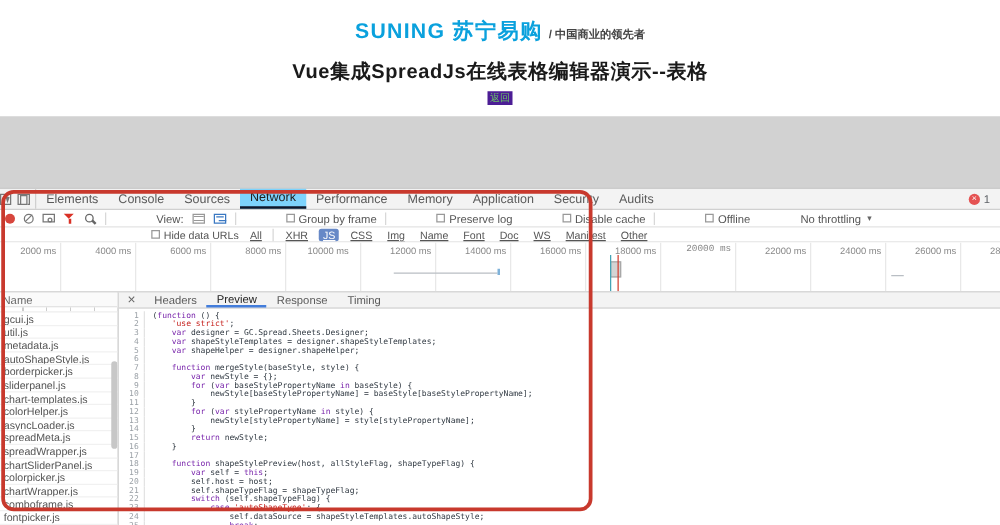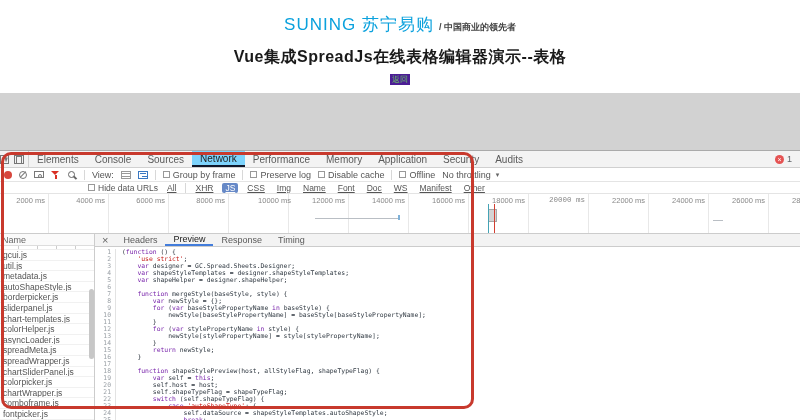--- a/index.html
+++ b/index.html
@@ -3,21 +3,21 @@
 <meta charset="utf-8">
 <style>
   * { margin:0; padding:0; box-sizing:border-box; }
   html,body { width:800px; height:420px; overflow:hidden; background:#fff;
               font-family:"Liberation Sans", sans-serif; }
   .stage { position:relative; width:800px; height:420px; background:#fff; }
 
   
   .site-header { text-align:center; padding-top:13px; }
   .logo-row { display:flex; align-items:baseline; justify-content:center; gap:5px; }
-  .logo-text { font-size:17px; font-weight:normal; color:#0aa1dd; letter-spacing:1px; }
+  .logo-text { font-size:17px; font-weight:bold; color:#0aa1dd; letter-spacing:1px; }
   .logo-tagline { font-size:9px; color:#444; font-weight:bold; }
   .page-title { font-size:16px; font-weight:bold; color:#1a1a1a; margin-top:11px; letter-spacing:0.5px; }
   .back-link { display:inline-block; margin-top:5px; font-size:8px; color:#6abf69;
                background:#4c1d95; padding:0 2px; text-decoration:none; }
 
   
   .gray-band { position:absolute; top:93px; left:0; width:800px; height:57px; background:#d2d2d2; }
 
   
   .devtools { position:absolute; top:150px; left:0; width:800px; height:270px; background:#fff;
@@ -58,21 +58,21 @@
   .icon-search::before { content:""; position:absolute; left:1px; top:1px; width:5px; height:5px;
       border:1.2px solid #666; border-radius:50%; }
   .icon-search::after { content:""; position:absolute; left:6.5px; top:6px; width:1.5px; height:3.5px;
       background:#666; transform:rotate(-45deg); }
   .icon-viewlist { width:10px; height:8px; border:1px solid #999;
       background:repeating-linear-gradient(#fff 0 1px,#999 1px 2px,#fff 2px 3px); }
   .icon-viewwaterfall { width:10px; height:8px; border:1px solid #3a78c2; position:relative; background:#fff; }
   .icon-viewwaterfall::after { content:""; position:absolute; left:1px; top:1px; width:6px; height:1.5px;
       background:#3a78c2; box-shadow:2px 3px 0 #3a78c2; }
   .checkbox { width:7px; height:7px; border:1px solid #999; background:#fff; display:inline-block; flex:none; }
-  .tb-item { display:flex; align-items:center; gap:3px; white-space:nowrap; }
+  .tb-item { display:flex; align-items:center; gap:3px; white-space:nowrap;margin-left:33px; }
   .dd-arrow { font-size:7px; color:#666; margin-left:2px; }
 
   
   .dt-filterbar { display:flex; align-items:center; height:12px; padding:0 0 0 88px; gap:6px;
                   border-bottom:1px solid #e4e4e4; font-size:8.5px; color:#555; white-space:nowrap; }
   .ft-chip { padding:0 3px; border-radius:2px;text-decoration:underline; }
   .ft-chip.active { background:#6789c7; color:#fff; }
 
   
   .dt-timeline { position:relative; height:40px; border-bottom:1px solid #ccc; background:#fff; overflow:hidden; }
@@ -213,21 +213,21 @@
     <div class="dt-timeline" id="timeline">
         <div class="tl-grid" style="left: 48px;"></div>
         <div class="tl-label" style="left: -9px;">2000 ms</div>
         <div class="tl-grid" style="left: 108px;"></div>
         <div class="tl-label" style="left: 51px;">4000 ms</div>
         <div class="tl-grid" style="left: 168px;"></div>
         <div class="tl-label" style="left: 111px;">6000 ms</div>
         <div class="tl-grid" style="left: 228px;"></div>
         <div class="tl-label" style="left: 171px;">8000 ms</div>
         <div class="tl-grid" style="left: 288px;"></div>
-        <div class="tl-label" style="left: 237px;">10000 ms</div>
+        <div class="tl-label" style="left: 225px;">10000 ms</div>
         <div class="tl-grid" style="left: 348px;"></div>
         <div class="tl-label" style="left: 291px;">12000 ms</div>
         <div class="tl-grid" style="left: 408px;"></div>
         <div class="tl-label" style="left: 351px;">14000 ms</div>
         <div class="tl-grid" style="left: 468px;"></div>
         <div class="tl-label" style="left: 411px;">16000 ms</div>
         <div class="tl-grid" style="left: 528px;"></div>
         <div class="tl-label" style="left: 471px;">18000 ms</div>
         <div class="tl-grid" style="left: 588px;"></div>
         <div class="tl-label" style="left: 531px; font-family: Liberation Mono, monospace;">20000 ms</div>

